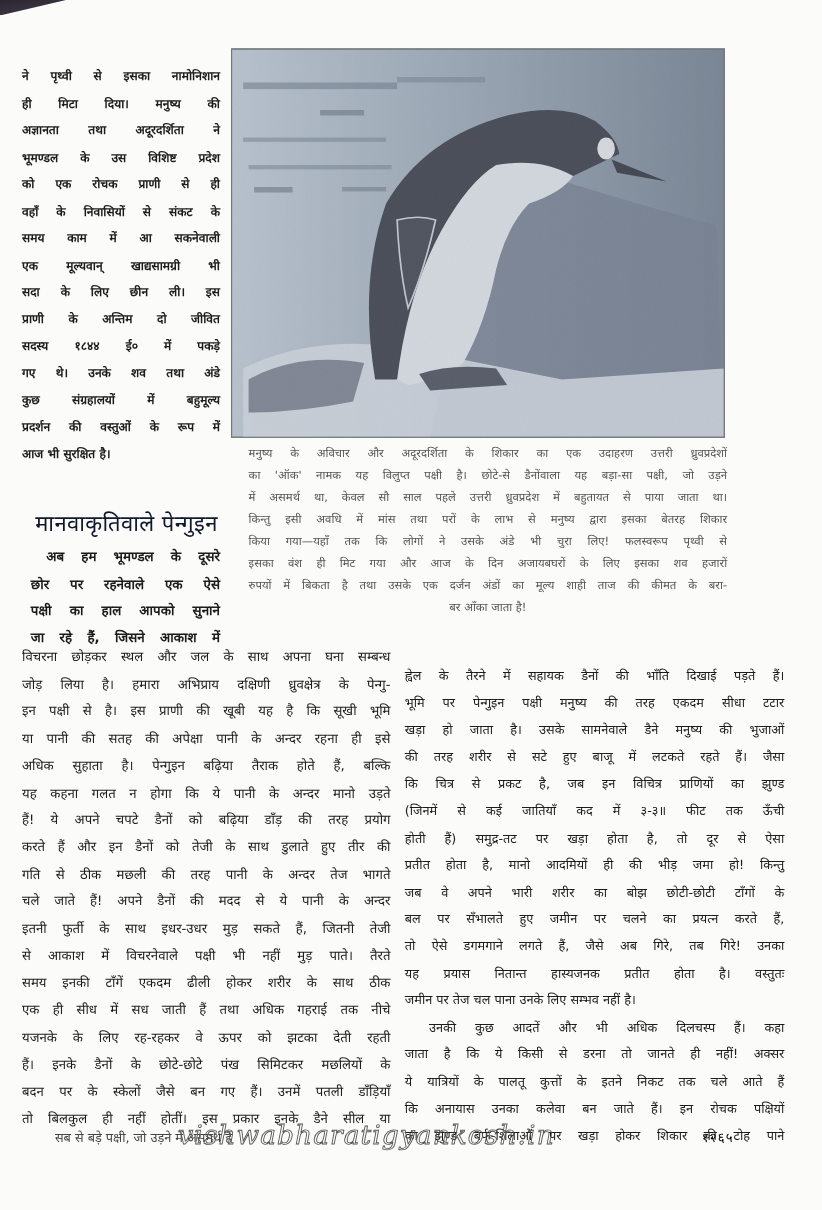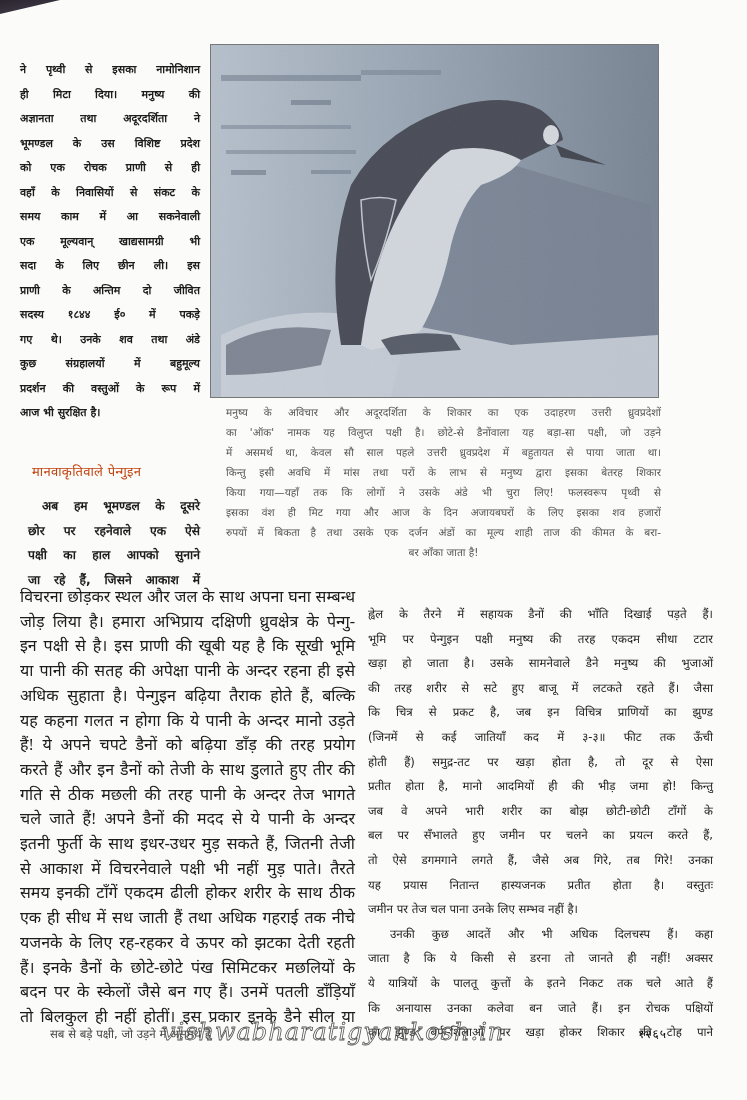--- a/index.html
+++ b/index.html
@@ -12,32 +12,32 @@
   .corner-shadow {
     position: absolute; left: 0; top: 0; width: 60px; height: 14px;
     background: linear-gradient(170deg, #2a2630 0%, #3a3440 60%, rgba(0,0,0,0) 100%);
     clip-path: polygon(0 0, 100% 0, 0 100%);
   }
   .col-text { position: absolute; font-size: 12.2px; line-height: 24.5px; }
   .line { display: block; white-space: nowrap; text-align: justify; text-align-last: justify; }
   .line.last { text-align-last: left; }
   #top-left { left: 20px; top: 58px; width: 180px; font-weight: bold; font-size: 11px; }
   #section-heading {
-    position: absolute; left: 32px; top: 462px; font-size: 13px; color: #c2410c;
+    position: absolute; left: 32px; top: 462px; font-size: 20px; color: #0f172a;
     font-weight: normal; letter-spacing: 0.3px; white-space: nowrap;
   }
   #intro-para { left: 28px; top: 494px; width: 172px; font-size: 12.2px; }
   #intro-para .line:first-child { padding-left: 14px; }
   #photo {
     position: absolute; left: 210px; top: 44px; width: 447px; height: 352px;
     background: #6f7a8a; overflow: hidden; border: 1px solid #777;
   }
   #caption { left: 226px; top: 402px; width: 435px; font-size: 10.4px; line-height: 20px; color: #555; }
   #caption .line.center { text-align: right; text-align-last: center; }
-  #left-col { left: 20px; top: 585px; width: 335px; font-size: 16px; line-height: 24.7px; font-family: Liberation Serif, serif; }
+  #left-col { left: 20px; top: 585px; width: 335px; font-size: 12px; line-height: 24.7px; }
   #right-col { left: 368px; top: 602px; width: 345px; font-size: 11.6px; line-height: 24.6px; }
   #right-col .indent { padding-left: 22px; }
   #footer-left {
     position: absolute; left: 50px; top: 1026px; font-size: 11.6px; color: #444; white-space: nowrap;
   }
   #watermark {
     position: absolute; left: 162px; top: 1018px; font-family: "DejaVu Serif", serif;
     font-style: italic; font-size: 24px; color: transparent;
     -webkit-text-stroke: 0.8px #555; letter-spacing: 1px; white-space: nowrap;
   }

